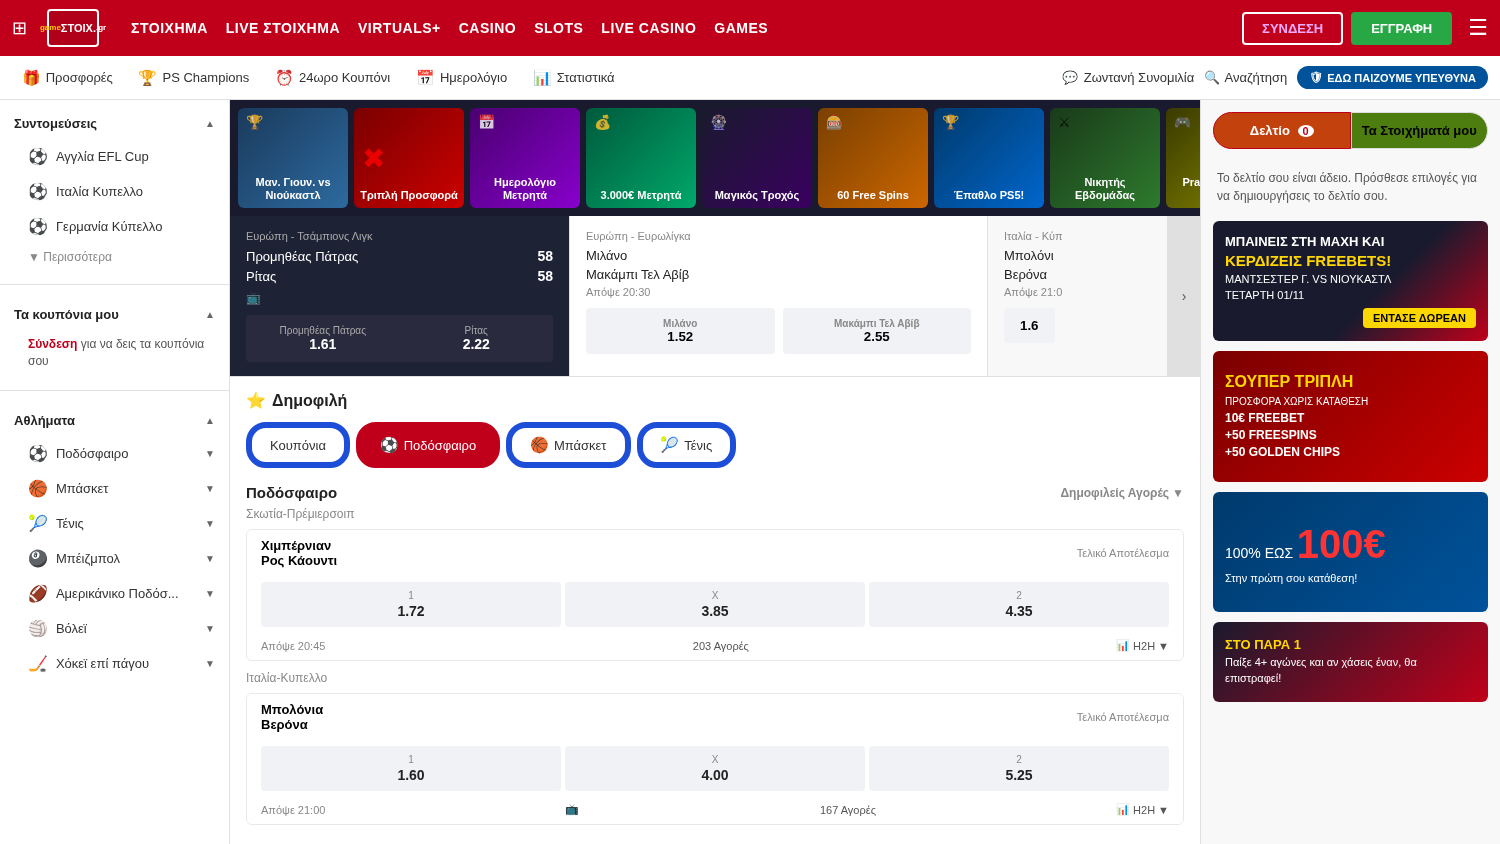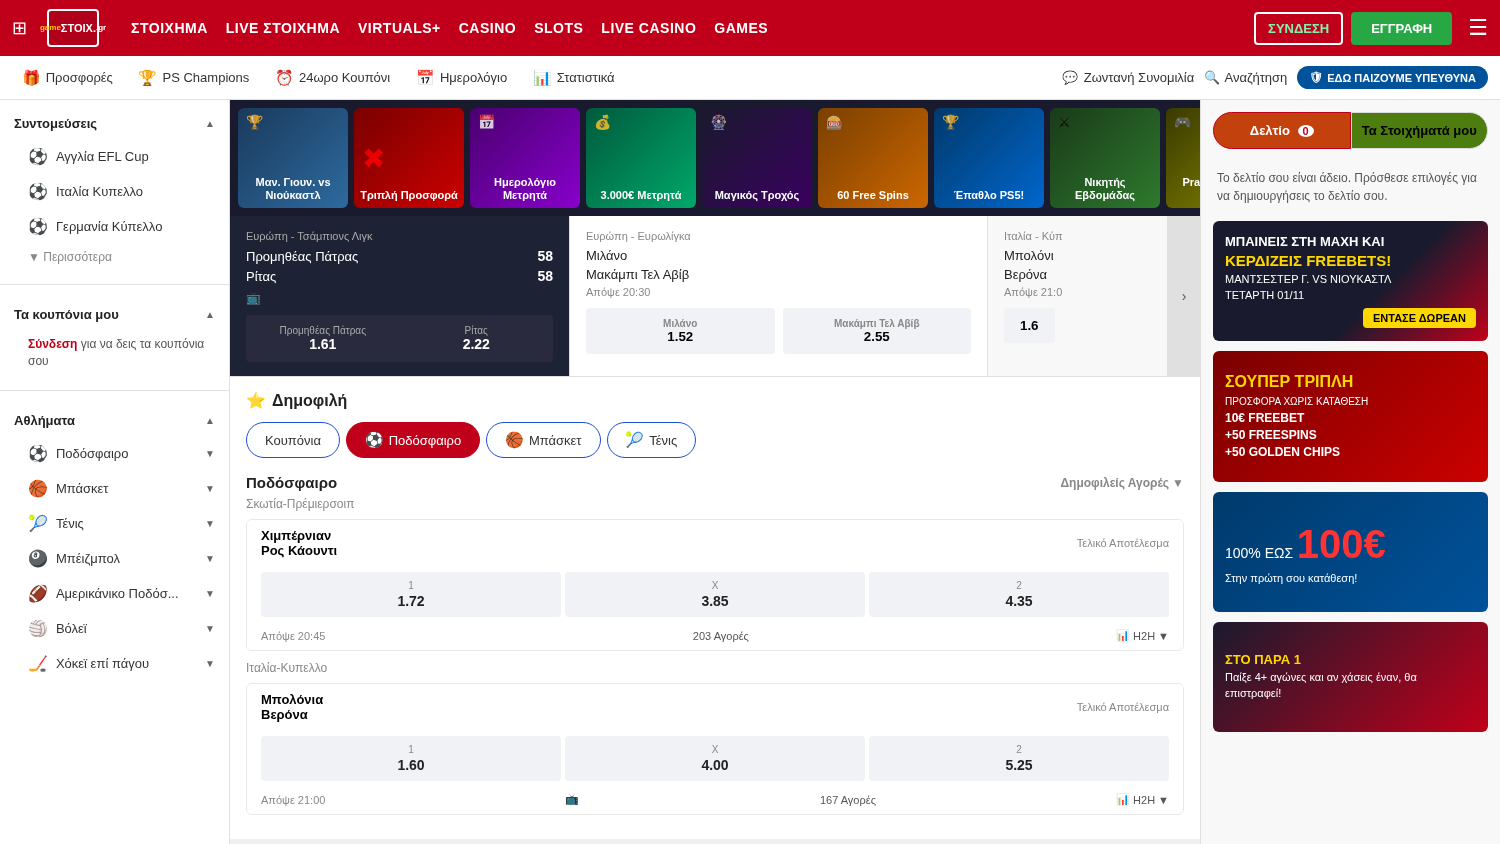--- a/index.html
+++ b/index.html
@@ -30,22 +30,22 @@
       text-align: center;
     }
     .nav-links {
       display: flex; align-items: center; gap: 18px; margin-left: 16px; flex: 1;
     }
     .nav-links a {
       color: white; text-decoration: none; font-weight: 700; font-size: 14px; letter-spacing: 0.5px;
     }
     .nav-right { display: flex; align-items: center; gap: 8px; margin-left: auto; }
     .btn-login {
-      background: transparent; border: 2px solid white; color: #86efac;
-      padding: 7px 12px; border-radius: 4px; font-weight: 700; font-size: 13px; cursor: pointer;
+      background: transparent; border: 2px solid white; color: #f0abfc;
+      padding: 7px 18px; border-radius: 4px; font-weight: 700; font-size: 13px; cursor: pointer;
     }
     .btn-register {
       background: #28a745; border: none; color: white;
       padding: 9px 20px; border-radius: 4px; font-weight: 700; font-size: 13px; cursor: pointer;
     }
     .hamburger { color: white; font-size: 22px; cursor: pointer; margin-left: 8px; }
     .grid-icon { color: white; font-size: 18px; cursor: pointer; margin-right: 4px; }
 
     
     .sec-nav {
@@ -189,21 +189,21 @@
       display: flex; align-items: center; justify-content: center;
       cursor: pointer; font-size: 14px; color: #555; flex-shrink: 0;
     }
     .tv-icon { font-size: 12px; color: #888; }
 
     
     .popular-section { background: #fff; padding: 14px 16px; }
     .popular-title { font-size: 16px; font-weight: 700; color: #222; margin-bottom: 12px; display: flex; align-items: center; gap: 6px; }
     .popular-tabs { display: flex; gap: 6px; margin-bottom: 16px; }
     .pop-tab {
-      padding: 8px 18px; border-radius: 20px; border: 1px solid #1d4ed8;
+      padding: 8px 18px; border-radius: 20px; border: 6px solid #1d4ed8;
       background: #fff; color: #333; font-size: 13px; cursor: pointer;
       display: flex; align-items: center; gap: 5px;
     }
     .pop-tab.active { background: #c0001a; color: white; border-color: #c0001a; }
     .pop-tab .tab-icon { font-size: 15px; }
 
     .popular-sub-header { font-size: 15px; font-weight: 700; color: #222; margin-bottom: 6px; display: flex; align-items: center; justify-content: space-between; }
     .popular-markets-label { color: #888; font-size: 12px; cursor: pointer; display: flex; align-items: center; gap: 3px; }
     .match-league-label { color: #888; font-size: 12px; margin-bottom: 8px; }
 
@@ -674,21 +674,21 @@
     <div class="promo-banner banner-3" style="height:120px;">
       <div class="promo-banner-content">
         <div class="promo-banner-text">
           <span style="font-size:14px;font-weight:400;">100% ΕΩΣ</span>
           <span style="font-size:40px;font-weight:900;color:#ff3333;"> 100€</span><br>
           <span style="font-size:11px;font-weight:400;">Στην πρώτη σου κατάθεση!</span>
         </div>
       </div>
     </div>
 
-    <div class="promo-banner banner-4" style="height:110px;">
+    <div class="promo-banner banner-4" style="height:80px;">
       <div class="promo-banner-content">
         <div class="promo-banner-text">
           <span style="font-size:13px;font-weight:900;color:#ffd700;">ΣΤΟ ΠΑΡΑ 1</span><br>
           <span style="font-size:11px;font-weight:400;">Παίξε 4+ αγώνες και αν χάσεις έναν, θα επιστραφεί!</span>
         </div>
       </div>
     </div>
 
   </div>
 

